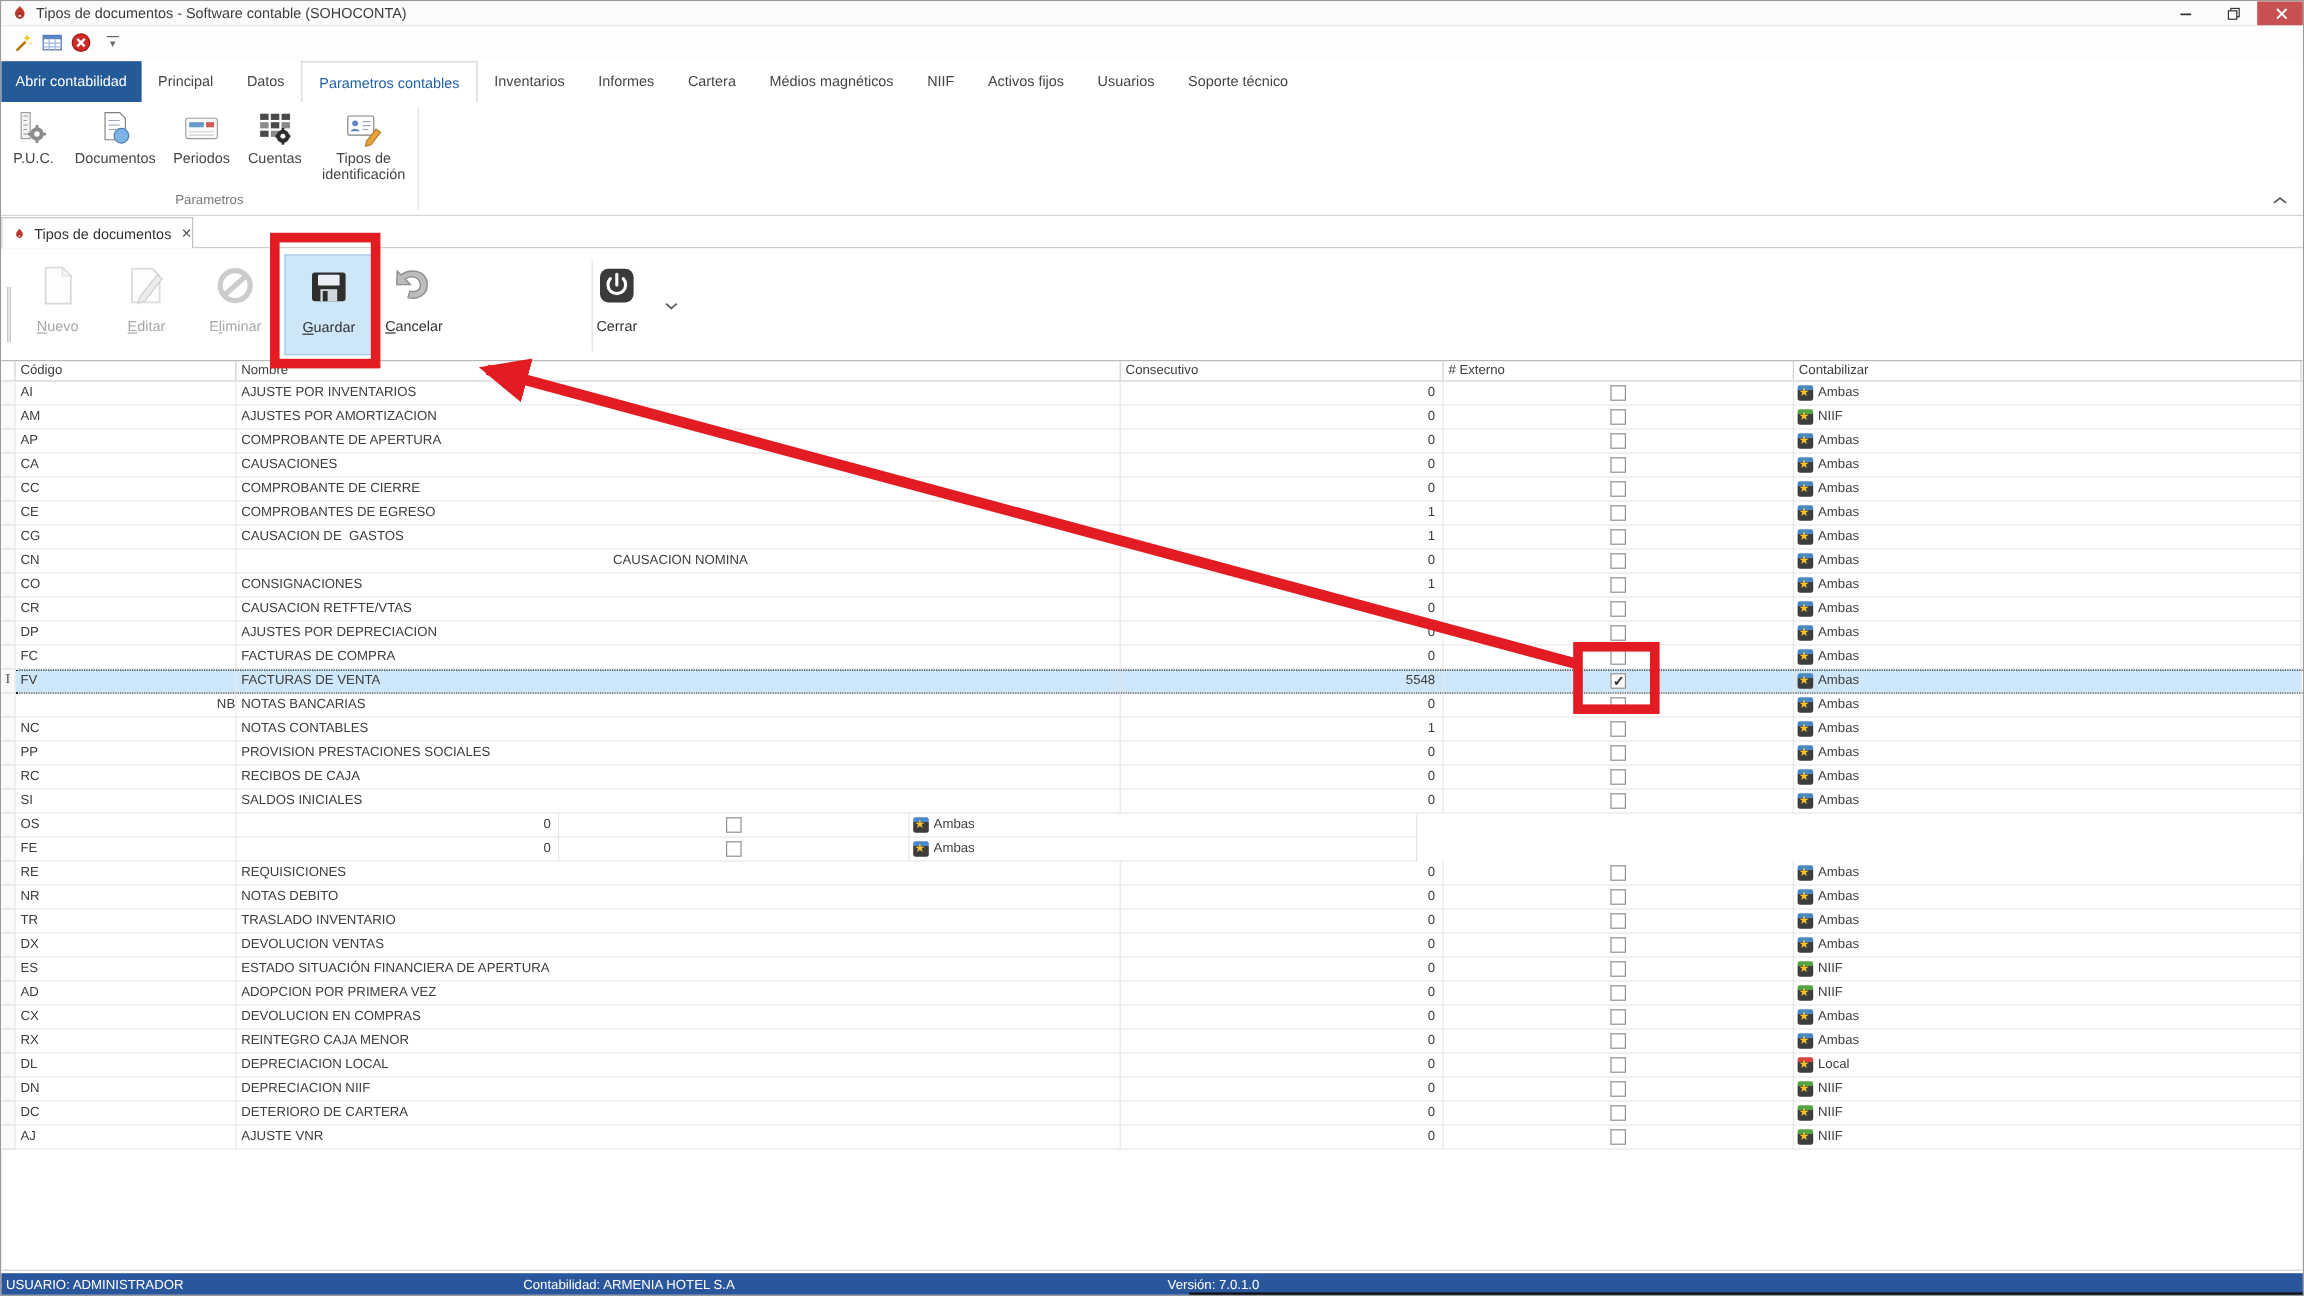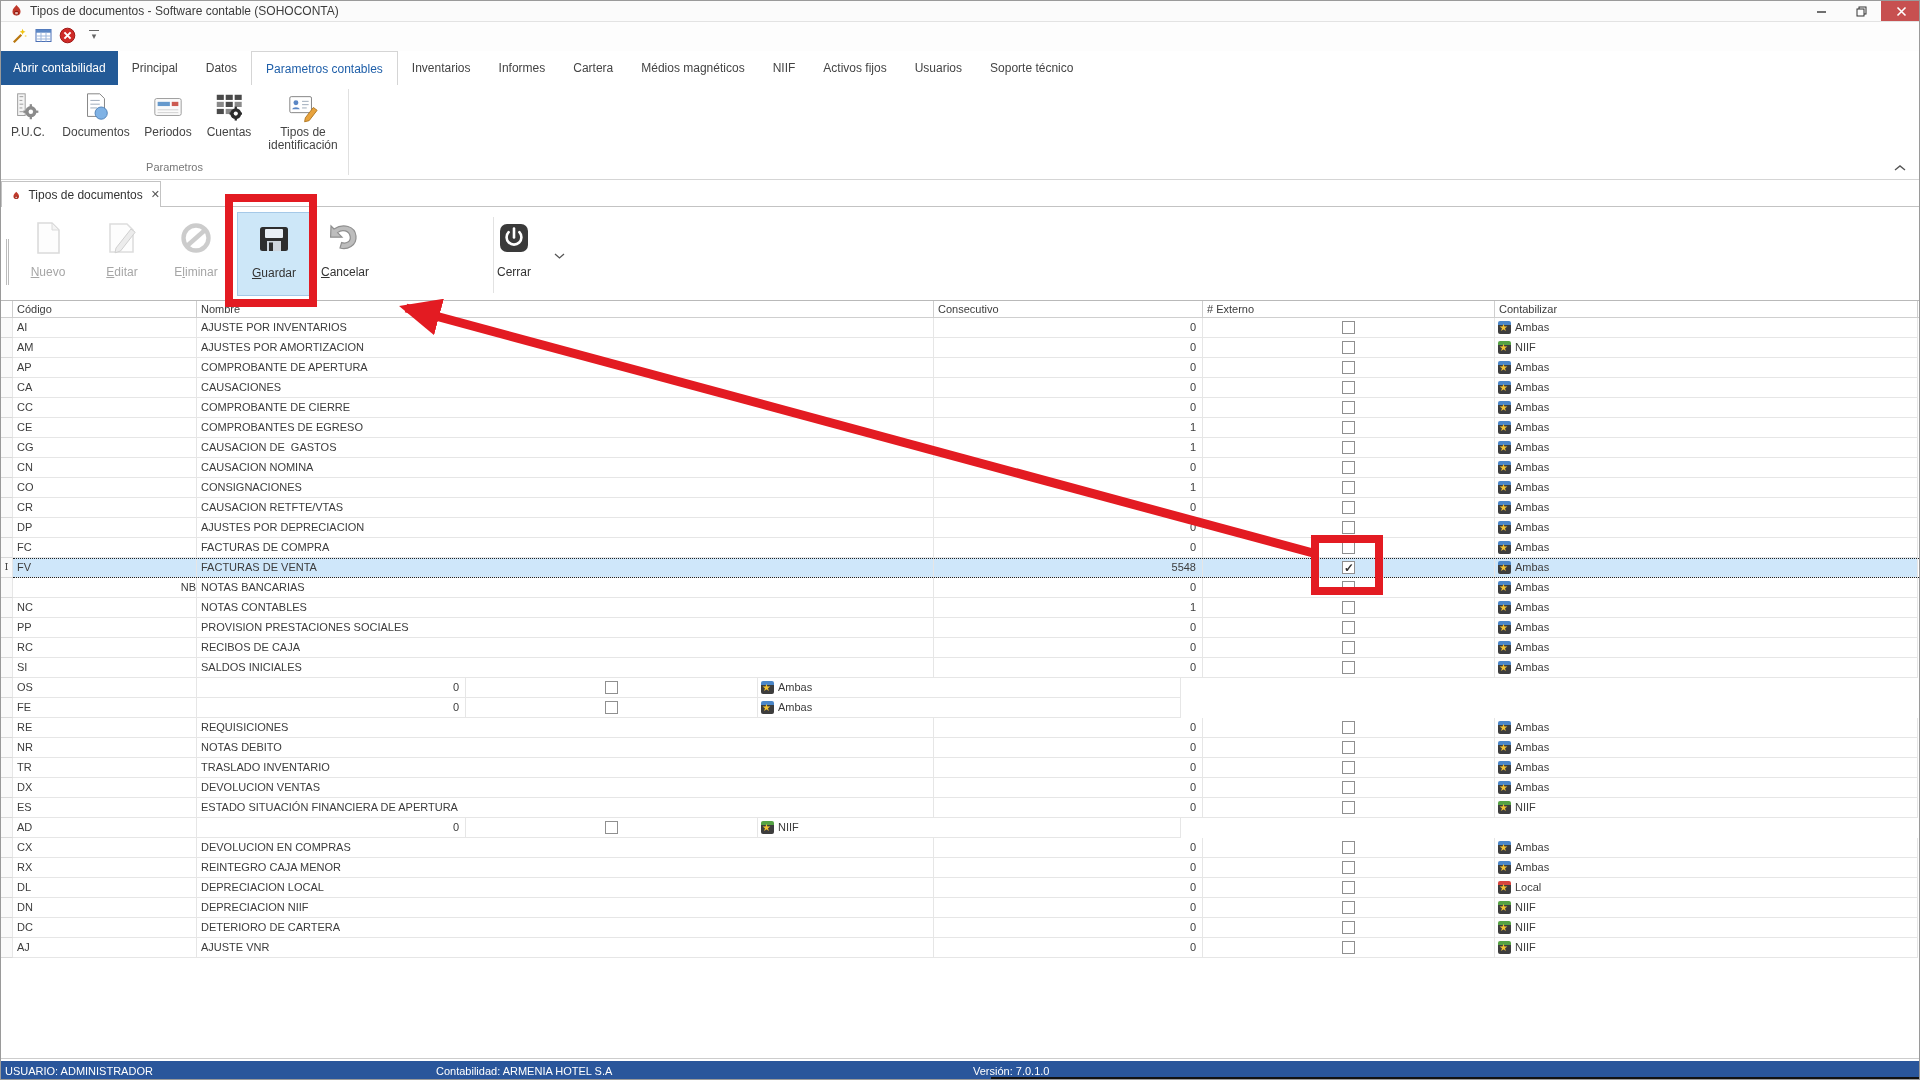--- a/index.html
+++ b/index.html
@@ -351,21 +351,21 @@
           <div class="gcell selector" style="width: 12px;"></div>
           <div class="gcell codigo" style="width: 184px;">CG</div>
           <div class="gcell nombre" style="width: 737px;">CAUSACION DE  GASTOS</div>
           <div class="gcell consec" style="width: 269px;">1</div>
           <div class="gcell externo" style="width: 292px;"><span class="cbox"></span></div>
           <div class="gcell contab" style="width: 423px;"><span class="stab" style="background: linear-gradient(rgb(74, 134, 200) 0px, rgb(74, 134, 200) 4px, rgb(61, 61, 61) 4px, rgb(61, 61, 61) 100%);"></span><span>Ambas</span></div>
         </div>
         <div class="grow">
           <div class="gcell selector" style="width: 12px;"></div>
           <div class="gcell codigo" style="width: 184px;">CN</div>
-          <div class="gcell nombre" style="width: 737px;">CAUSACION NOMINA</div>
+          <div class="gcell nombre" style="width: 737px; text-align: center;">CAUSACION NOMINA</div>
           <div class="gcell consec" style="width: 269px;">0</div>
           <div class="gcell externo" style="width: 292px;"><span class="cbox"></span></div>
           <div class="gcell contab" style="width: 423px;"><span class="stab" style="background: linear-gradient(rgb(74, 134, 200) 0px, rgb(74, 134, 200) 4px, rgb(61, 61, 61) 4px, rgb(61, 61, 61) 100%);"></span><span>Ambas</span></div>
         </div>
         <div class="grow">
           <div class="gcell selector" style="width: 12px;"></div>
           <div class="gcell codigo" style="width: 184px;">CO</div>
           <div class="gcell nombre" style="width: 737px;">CONSIGNACIONES</div>
           <div class="gcell consec" style="width: 269px;">1</div>
           <div class="gcell externo" style="width: 292px;"><span class="cbox"></span></div>
@@ -493,20 +493,21 @@
           <div class="gcell selector" style="width: 12px;"></div>
           <div class="gcell codigo" style="width: 184px;">ES</div>
           <div class="gcell nombre" style="width: 737px;">ESTADO SITUACIÓN FINANCIERA DE APERTURA</div>
           <div class="gcell consec" style="width: 269px;">0</div>
           <div class="gcell externo" style="width: 292px;"><span class="cbox"></span></div>
           <div class="gcell contab" style="width: 423px;"><span class="stab" style="background: linear-gradient(rgb(85, 162, 68) 0px, rgb(85, 162, 68) 4px, rgb(61, 61, 61) 4px, rgb(61, 61, 61) 100%);"></span><span>NIIF</span></div>
         </div>
         <div class="grow">
           <div class="gcell selector" style="width: 12px;"></div>
           <div class="gcell codigo" style="width: 184px;">AD</div>
+          <div class="gcell nombre" style="width: 737px;">ADOPCION POR PRIMERA VEZ</div>
           <div class="gcell consec" style="width: 269px;">0</div>
           <div class="gcell externo" style="width: 292px;"><span class="cbox"></span></div>
           <div class="gcell contab" style="width: 423px;"><span class="stab" style="background: linear-gradient(rgb(85, 162, 68) 0px, rgb(85, 162, 68) 4px, rgb(61, 61, 61) 4px, rgb(61, 61, 61) 100%);"></span><span>NIIF</span></div>
         </div>
         <div class="grow">
           <div class="gcell selector" style="width: 12px;"></div>
           <div class="gcell codigo" style="width: 184px;">CX</div>
           <div class="gcell nombre" style="width: 737px;">DEVOLUCION EN COMPRAS</div>
           <div class="gcell consec" style="width: 269px;">0</div>
           <div class="gcell externo" style="width: 292px;"><span class="cbox"></span></div>

